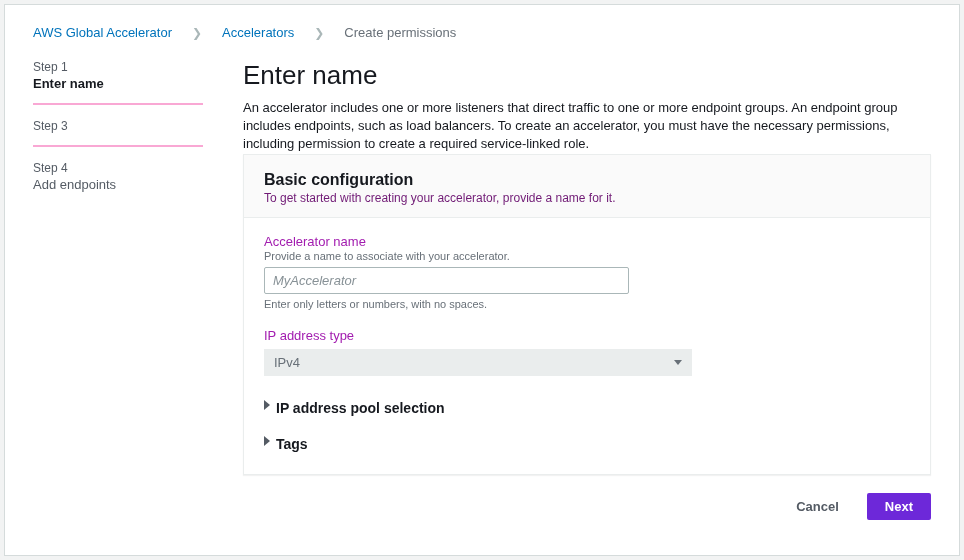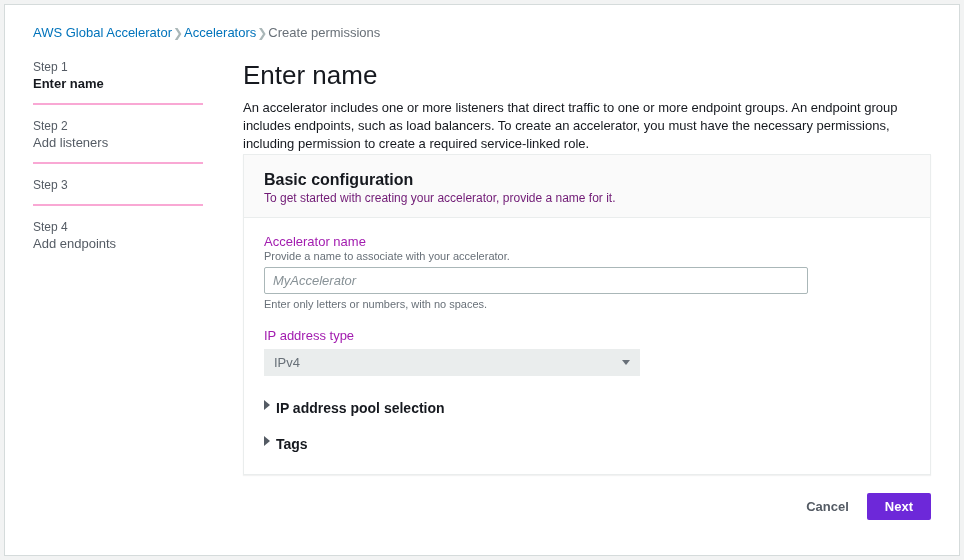--- a/index.html
+++ b/index.html
@@ -18,21 +18,21 @@
     .container {
       padding: 20px 28px;
       background: #fff;
       border: 1px solid #d5dbdb;
       margin: 4px;
       height: 552px;
     }
     .breadcrumb {
       display: flex;
       align-items: center;
-      gap: 1px;
+      gap: 20px;
       font-size: 13px;
       margin-bottom: 20px;
     }
     .breadcrumb .crumb-link {
       color: #0073bb;
       cursor: pointer;
     }
     .breadcrumb .crumb-current {
       color: #687078;
     }
@@ -119,34 +119,34 @@
       font-size: 11px;
       color: #687078;
       margin-bottom: 5px;
     }
     .field-hint-after {
       font-size: 11px;
       color: #687078;
       margin-top: 4px;
     }
     .text-input {
-      width: 544px;
+      width: 365px;
       padding: 5px 8px;
       font-size: 13px;
       border: 1px solid #aab7b8;
       border-radius: 2px;
       font-style: italic;
       color: #687078;
     }
     .text-input::placeholder {
       font-style: italic;
       color: #879196;
     }
     .select-display {
-      width: 376px;
+      width: 428px;
       padding: 6px 10px;
       font-size: 13px;
       background: #eaeded;
       color: #687078;
       display: flex;
       justify-content: space-between;
       align-items: center;
       cursor: pointer;
     }
     .expandable {
@@ -169,20 +169,21 @@
       display: inline-block;
       width: 0;
       height: 0;
       border-left: 4px solid transparent;
       border-right: 4px solid transparent;
       border-top: 5px solid #687078;
     }
     .footer-actions {
       display: flex;
       justify-content: flex-end;
+      gap: 10px;
       margin-top: 18px;
       align-items: center;
     }
     .btn {
       padding: 6px 18px;
       font-size: 13px;
       font-weight: 700;
       border: none;
       border-radius: 2px;
       cursor: pointer;
@@ -206,24 +207,20 @@
     <span class="crumb-link">Accelerators</span>
     <span class="chevron">❯</span>
     <span class="crumb-current">Create permissions</span>
   </nav>
 
   <div class="layout">
     <aside class="sidebar">
       <div class="step active">
         <div class="step-num">Step 1</div>
         <div class="step-title">Enter name</div>
-      </div>
-      <div class="step">
-        <div class="step-num">Step 2</div>
-        <div class="step-title">Add listeners</div>
       </div>
       <div class="step">
         <div class="step-num">Step 3</div>
       </div>
       <div class="step">
         <div class="step-num">Step 4</div>
         <div class="step-title">Add endpoints</div>
       </div>
     </aside>
 

